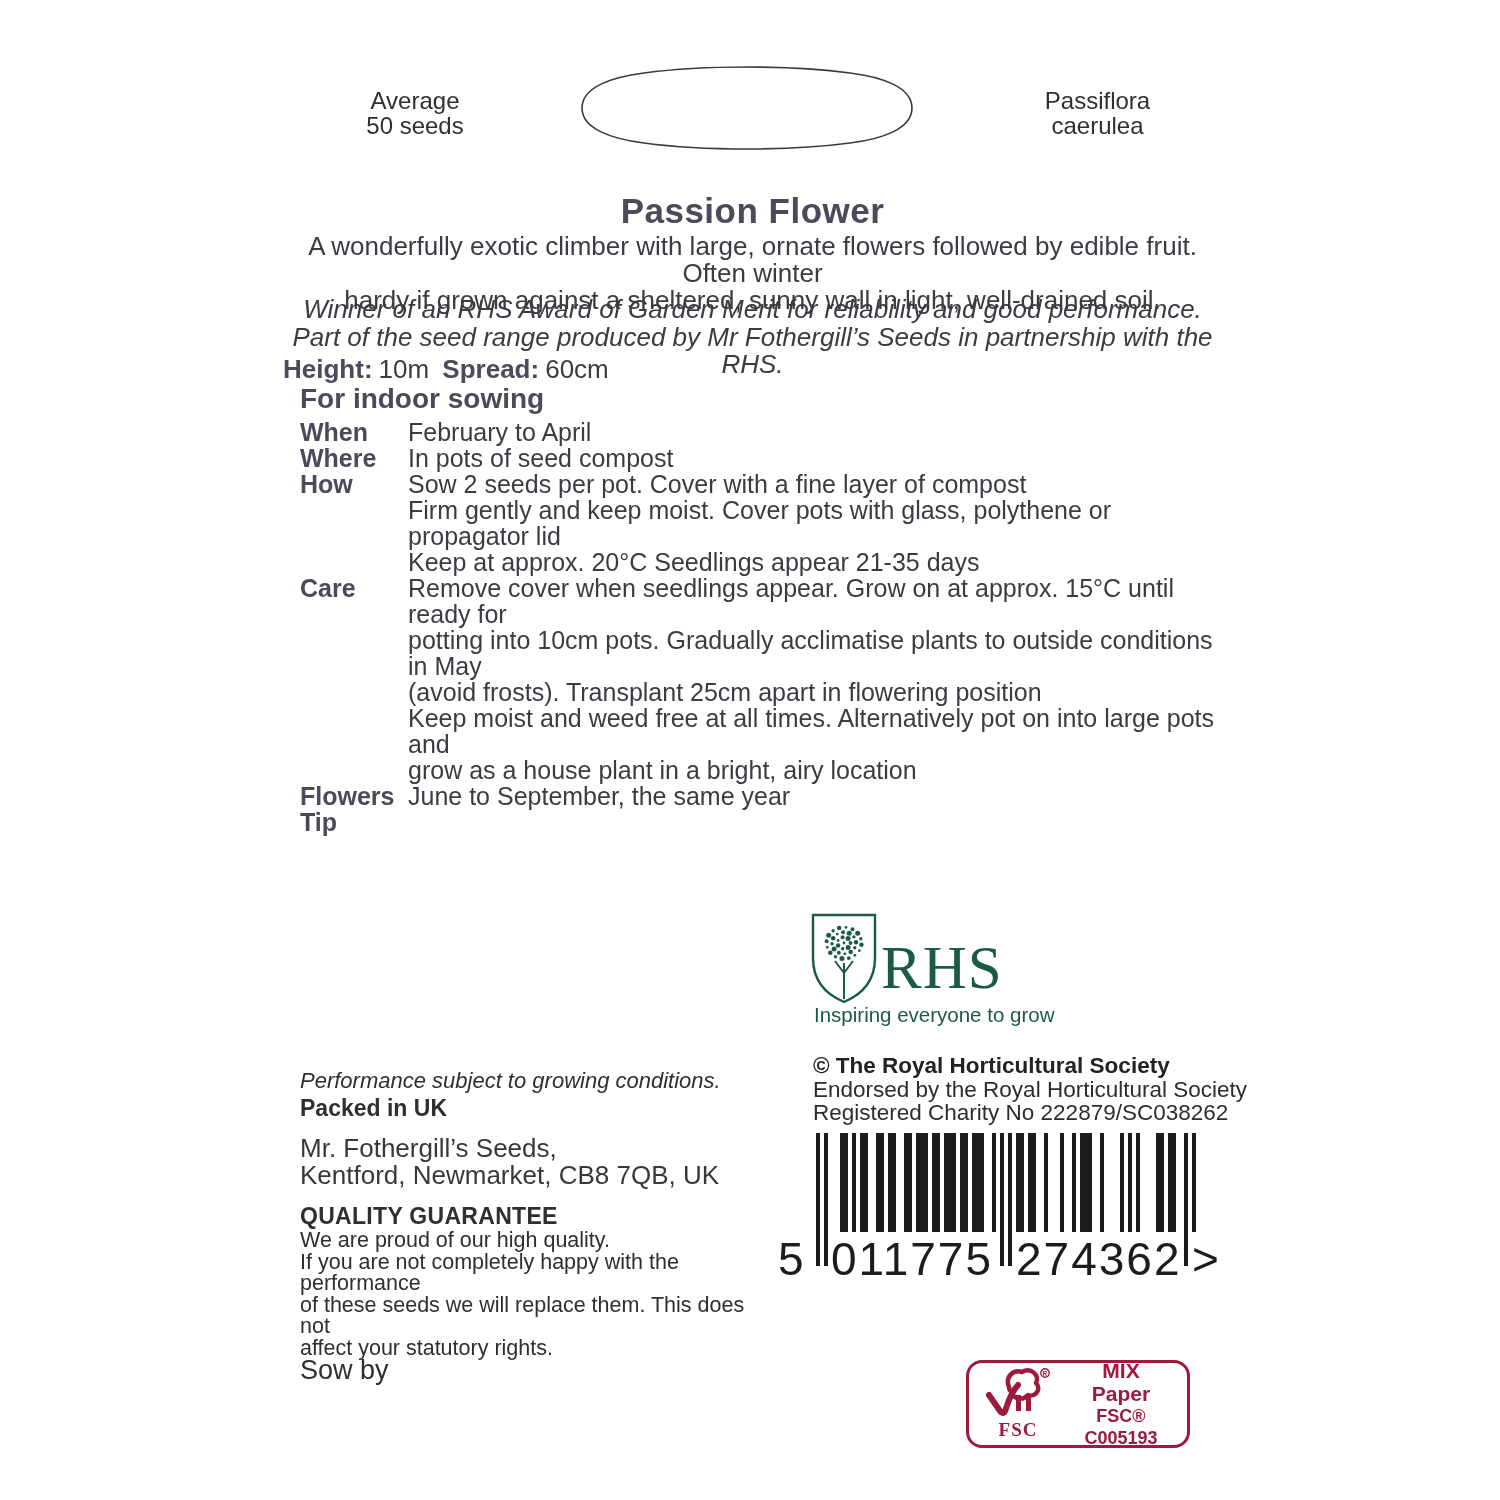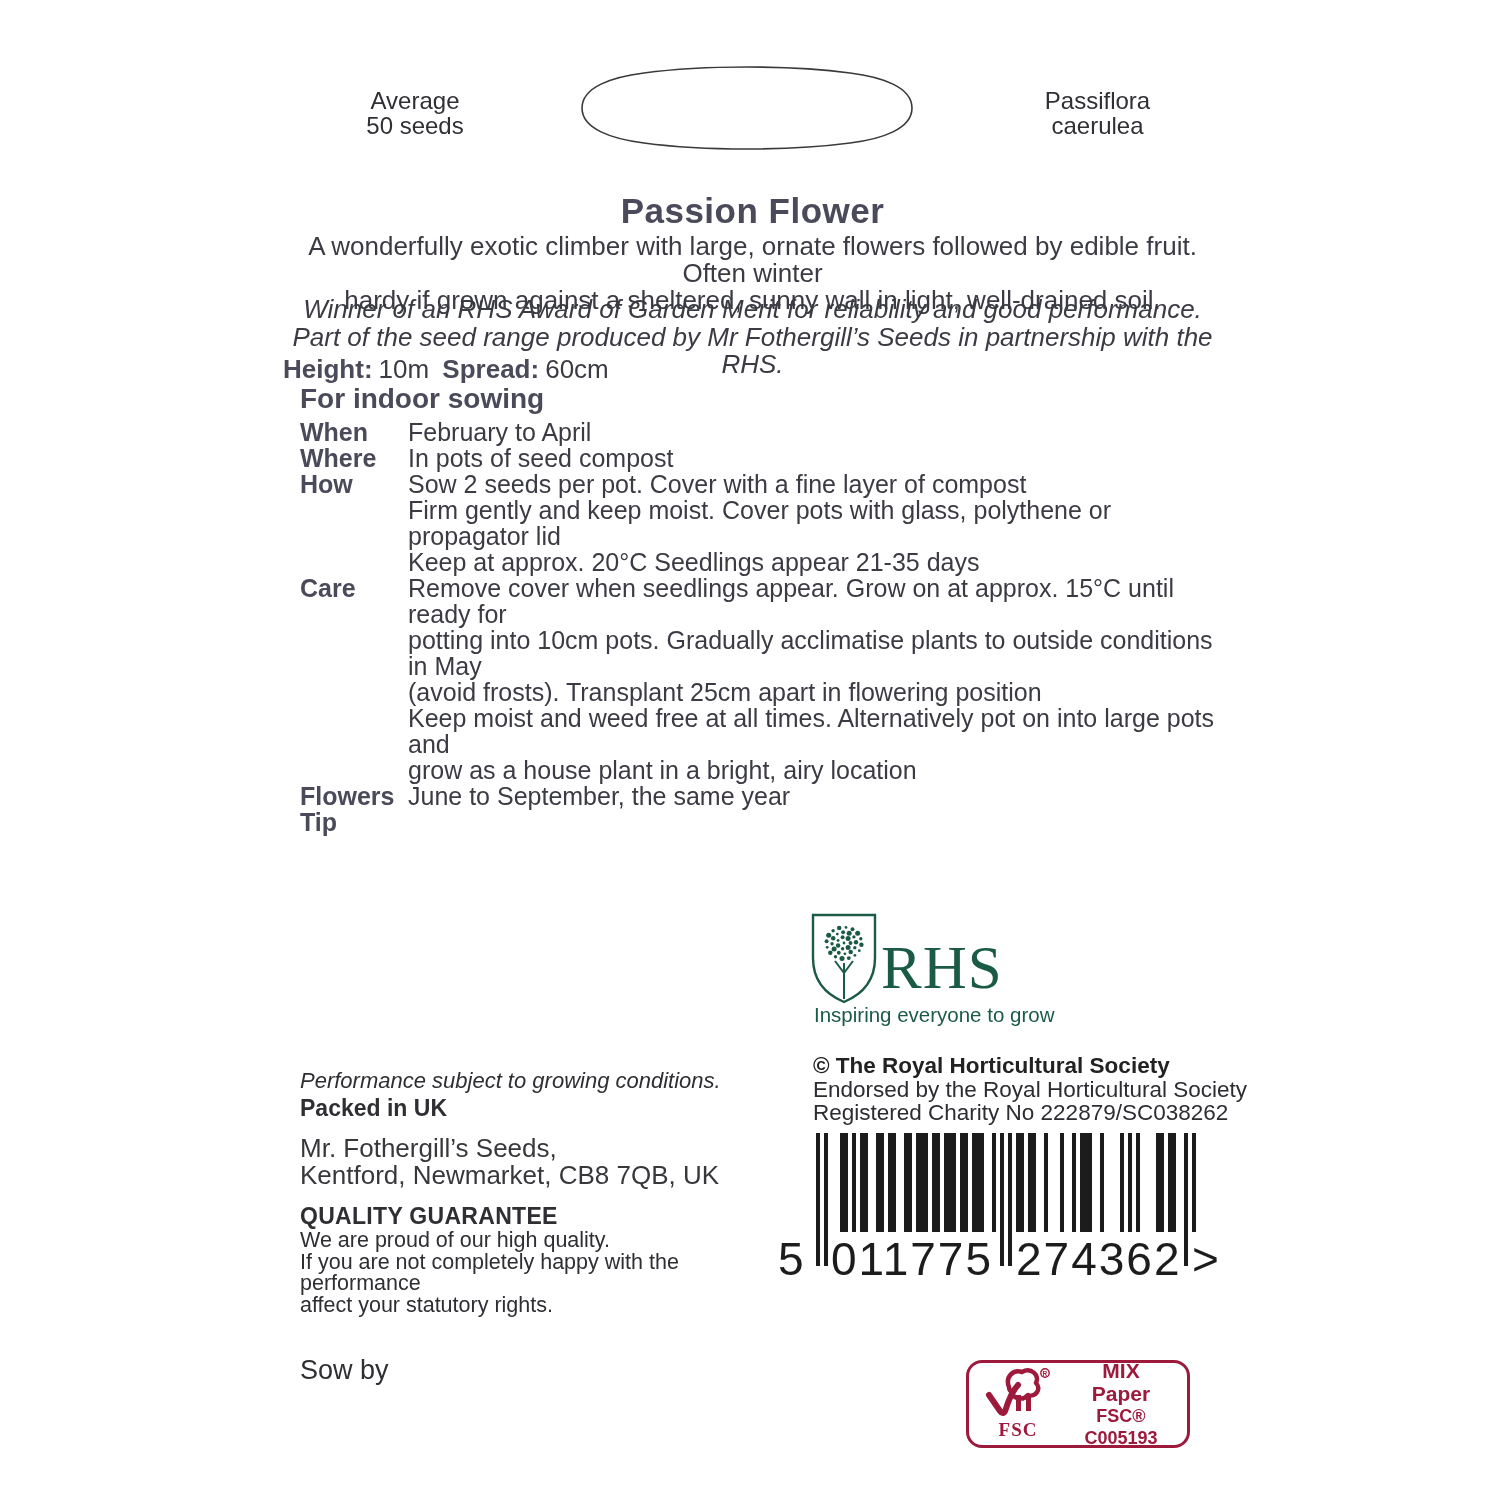--- a/index.html
+++ b/index.html
@@ -205,20 +205,21 @@
     <div class="perf">Performance subject to growing conditions.</div>
     <div class="packed">Packed in UK</div>
     <div class="addr">
       <div>Mr. Fothergill’s Seeds,</div>
       <div>Kentford, Newmarket, CB8 7QB, UK</div>
     </div>
     <div class="qg-head">QUALITY GUARANTEE</div>
     <div class="qg">
       <div>We are proud of our high quality.</div>
       <div>If you are not completely happy with the performance</div>
+      <div>of these seeds we will replace them. This does not</div>
       <div>affect your statutory rights.</div>
     </div>
   </div>
 
   <div class="abs barcode">
     <svg id="bc-svg" class="bc-svg" width="380" height="135" viewBox="0 0 380 135">
         <rect x="0" y="0" width="4" height="133" fill="#1c1c1c"></rect>
         <rect x="8" y="0" width="4" height="133" fill="#1c1c1c"></rect>
         <rect x="24" y="0" width="4" height="104" fill="#1c1c1c"></rect>
         <rect x="28" y="0" width="4" height="104" fill="#1c1c1c"></rect>

